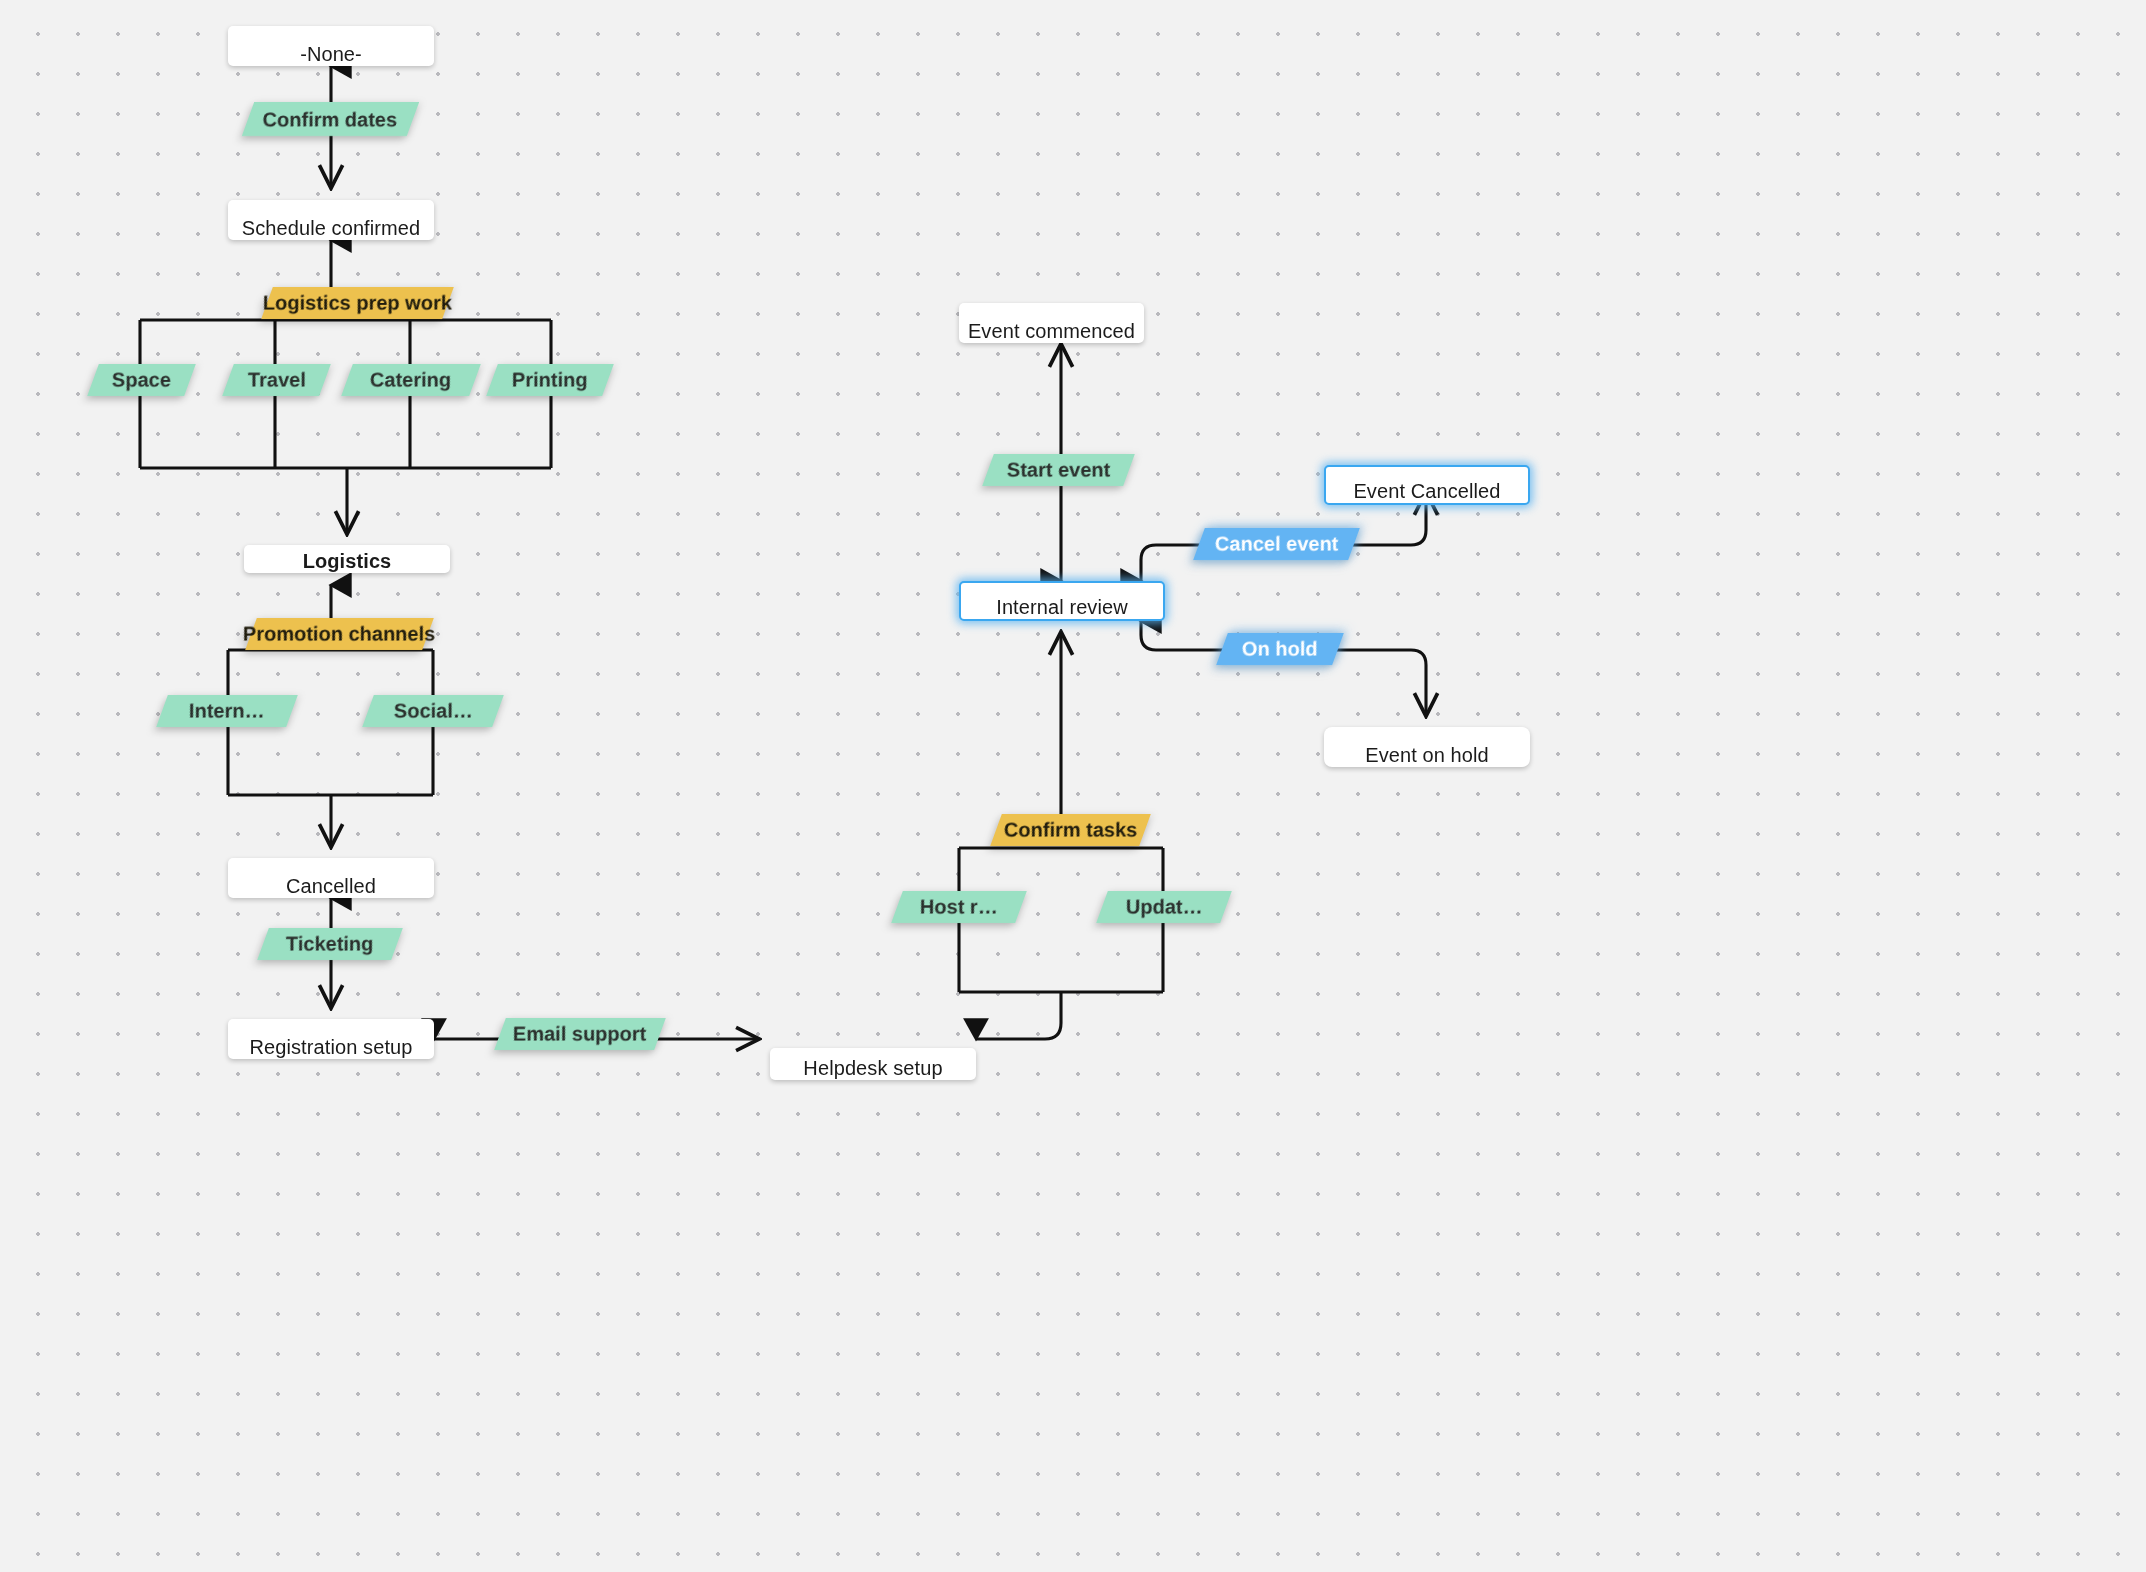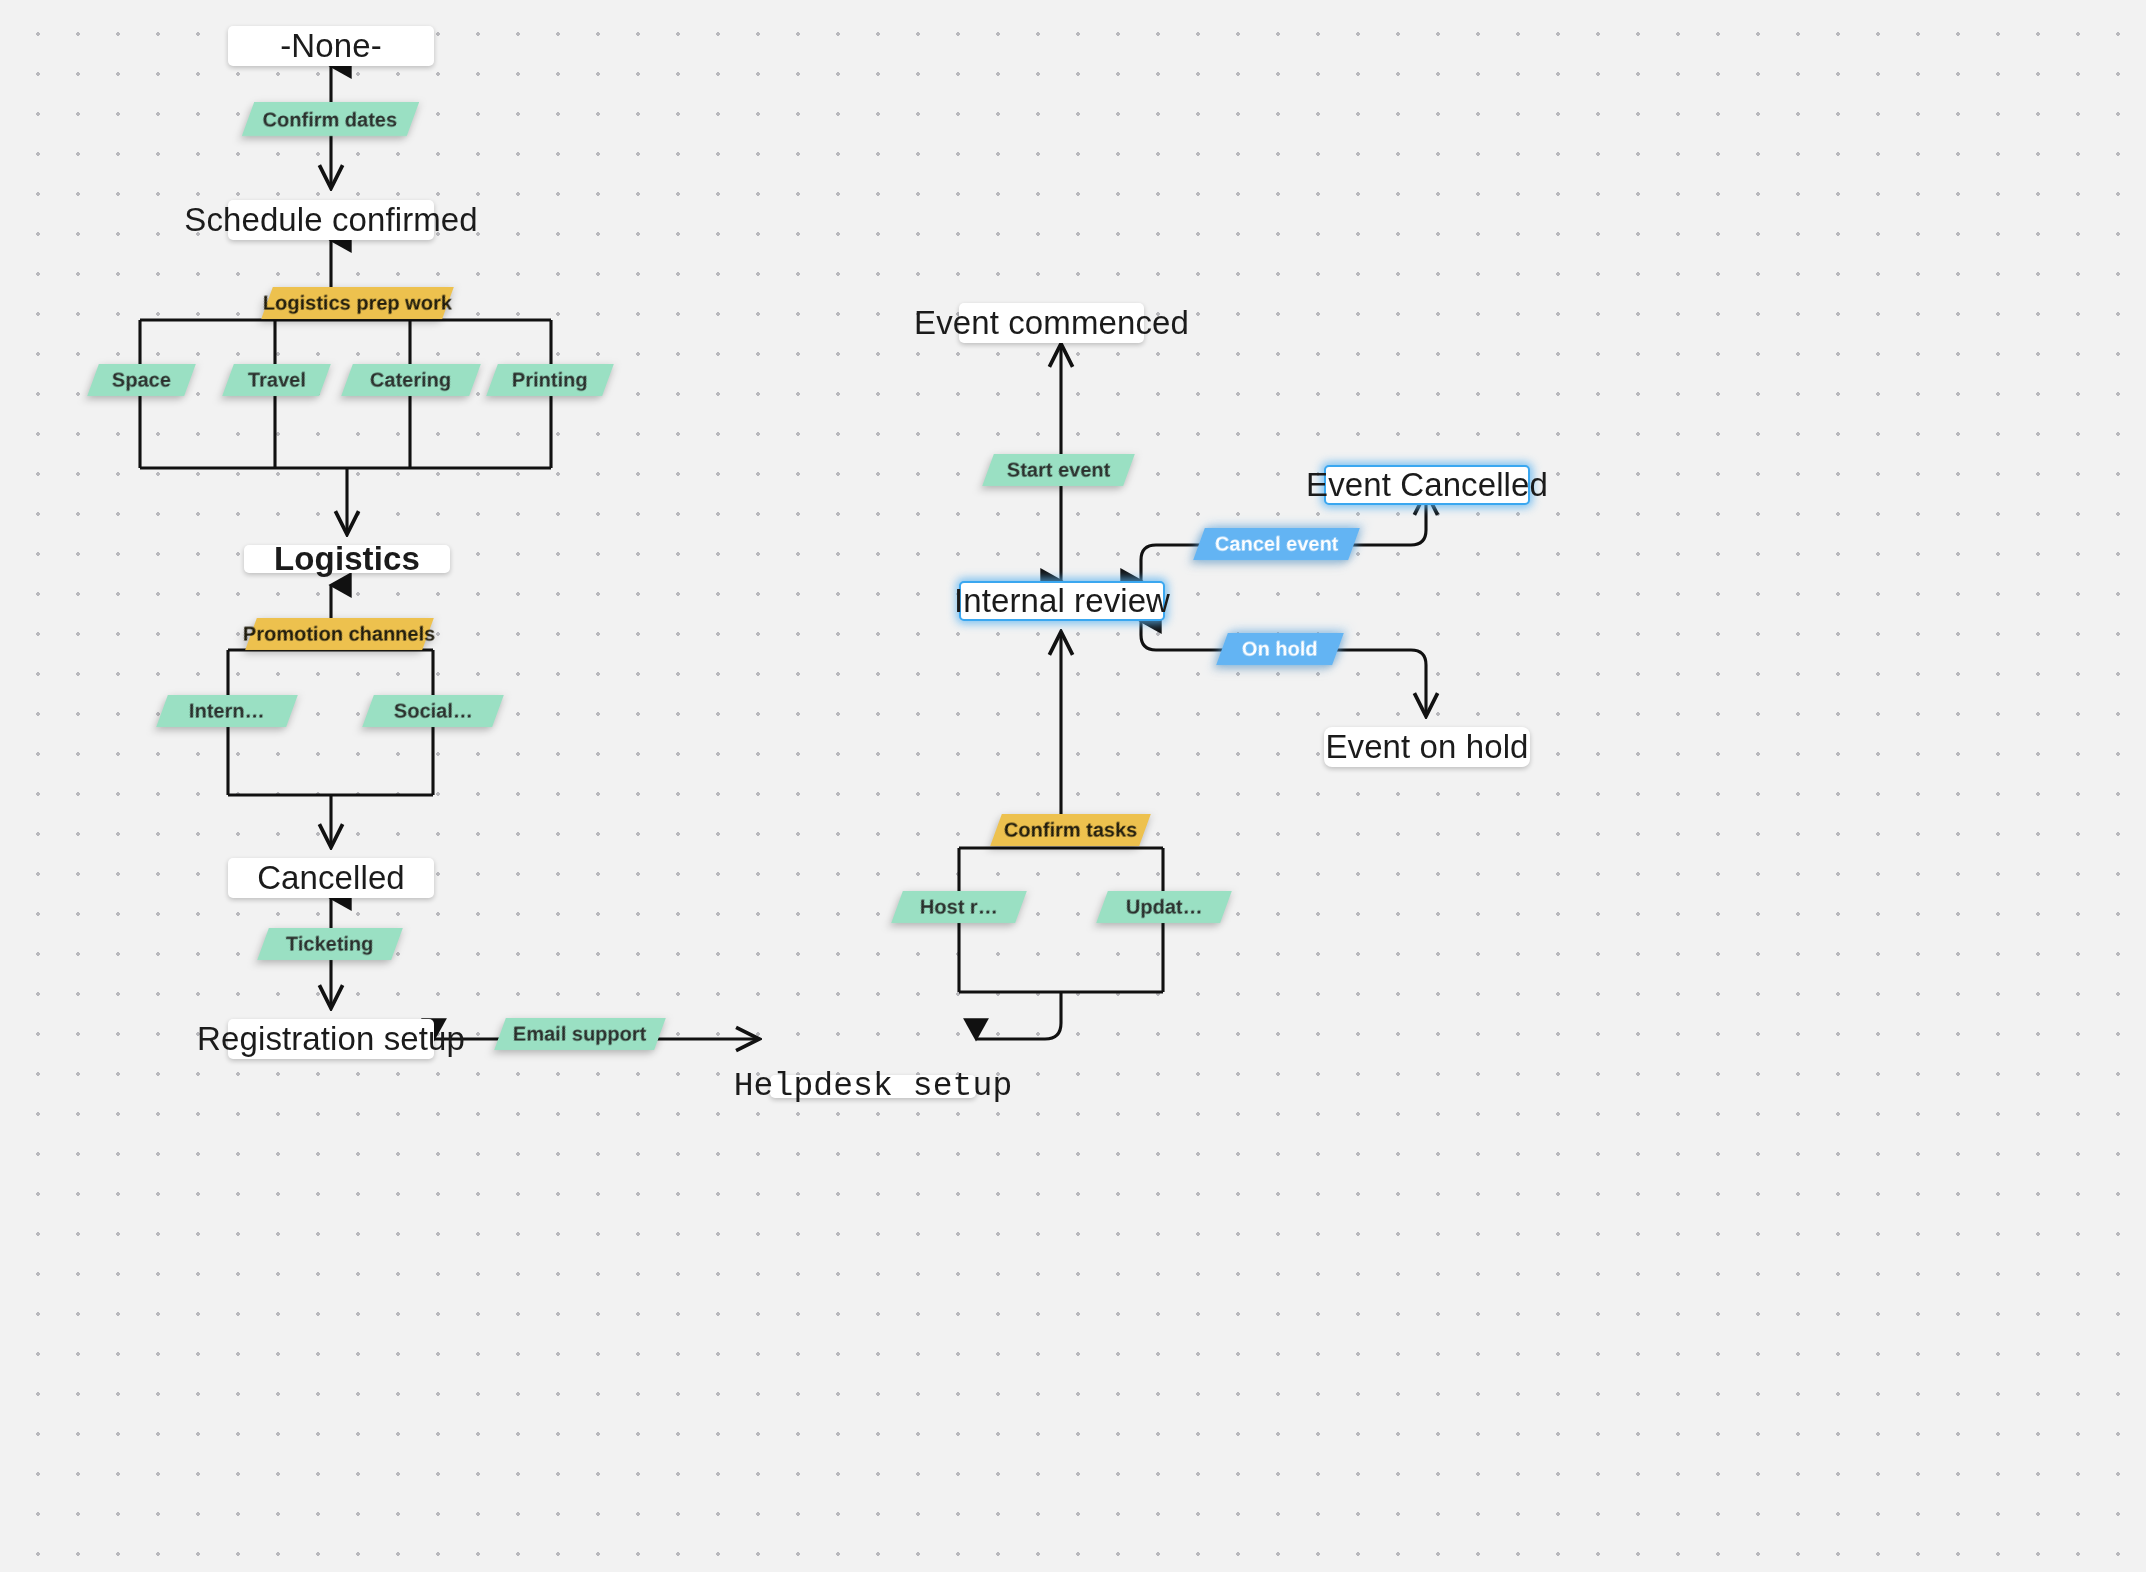--- a/index.html
+++ b/index.html
@@ -23,24 +23,24 @@
     width: 2146px; height: 1572px;
     pointer-events: none;
   }
   
   .state {
     position: absolute;
     background: #ffffff;
     border-radius: 5px;
     box-shadow: 0 2px 5px rgba(0,0,0,0.22);
     display: flex;
-    align-items: center;
+    align-items: flex-end;
     justify-content: center;
     color: #1b1b1b;
-    font-size: 33px;
+    font-size: 20px;
     font-weight: 400;
     letter-spacing: 0.1px;
     white-space: nowrap;
     z-index: 5;
   }
   .state.selected {
     border: 2.5px solid #3aa7f0;
     box-shadow: 0 0 8px 3px rgba(91,179,240,0.75);
   }
   
@@ -144,21 +144,21 @@
   </div>
 
   <div class="state" style="left:228px; top:858px; width:206px; height:40px;">
     <span>Cancelled</span>
   </div>
 
   <div class="state" style="left:228px; top:1019px; width:206px; height:40px;">
     <span>Registration setup</span>
   </div>
 
-  <div class="state" style="left:770px; top:1075px; width:206px; height:23px;font-family:Liberation Mono, monospace;">
+  <div class="state" style="left:770px; top:1048px; width:206px; height:32px;">
     <span>Helpdesk setup</span>
   </div>
 
   <div class="state selected" style="left:959px; top:581px; width:206px; height:40px;">
     <span>Internal review</span>
   </div>
 
   <div class="state" style="left:959px; top:303px; width:185px; height:40px;">
     <span>Event commenced</span>
   </div>

